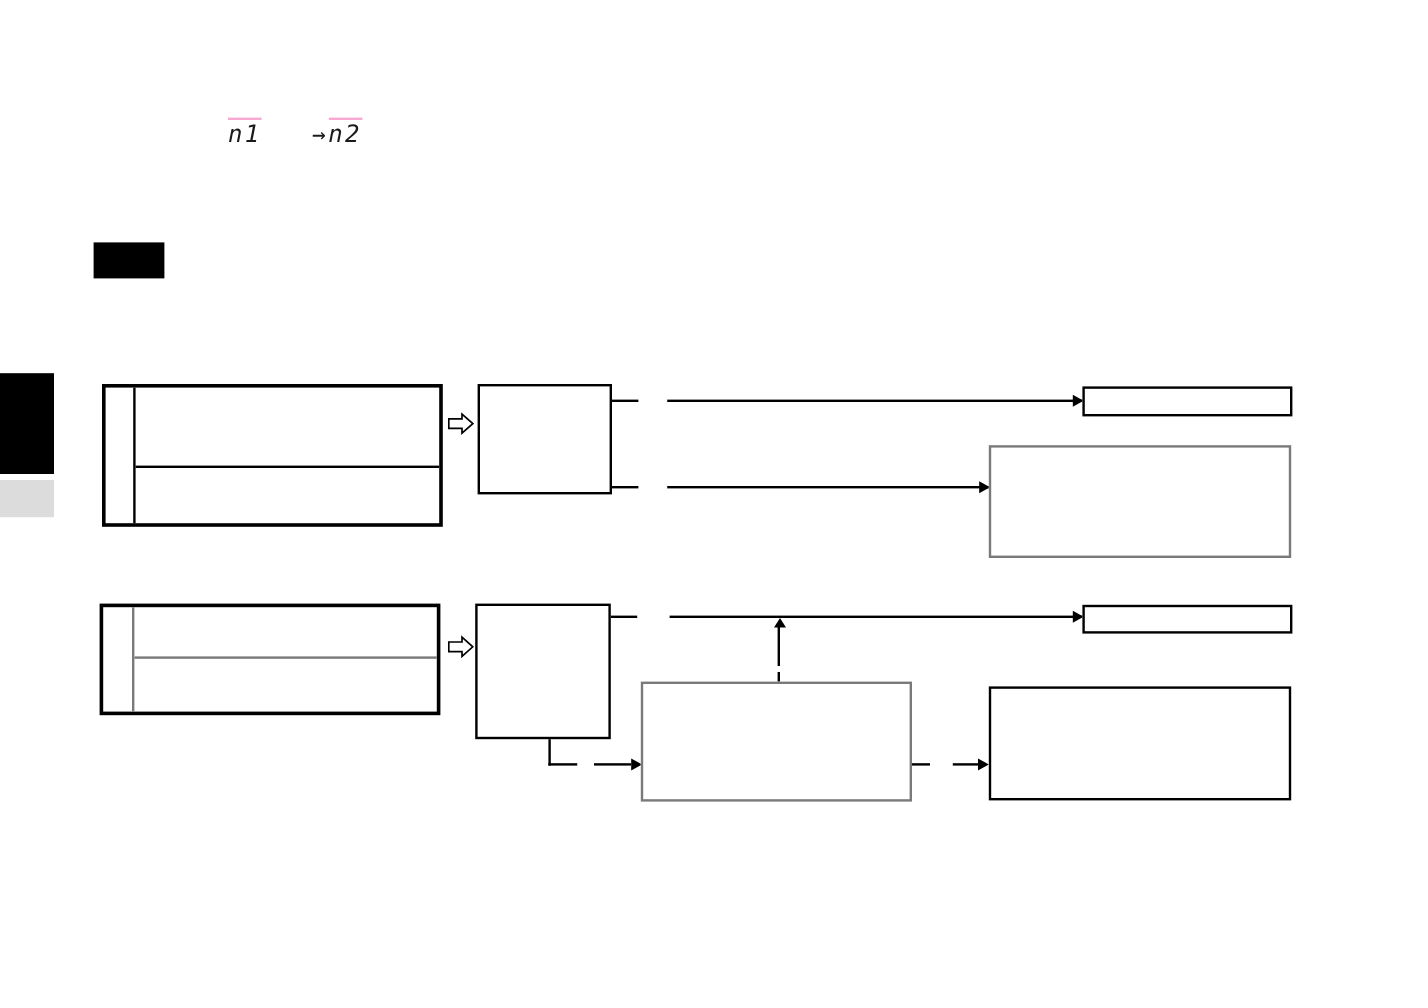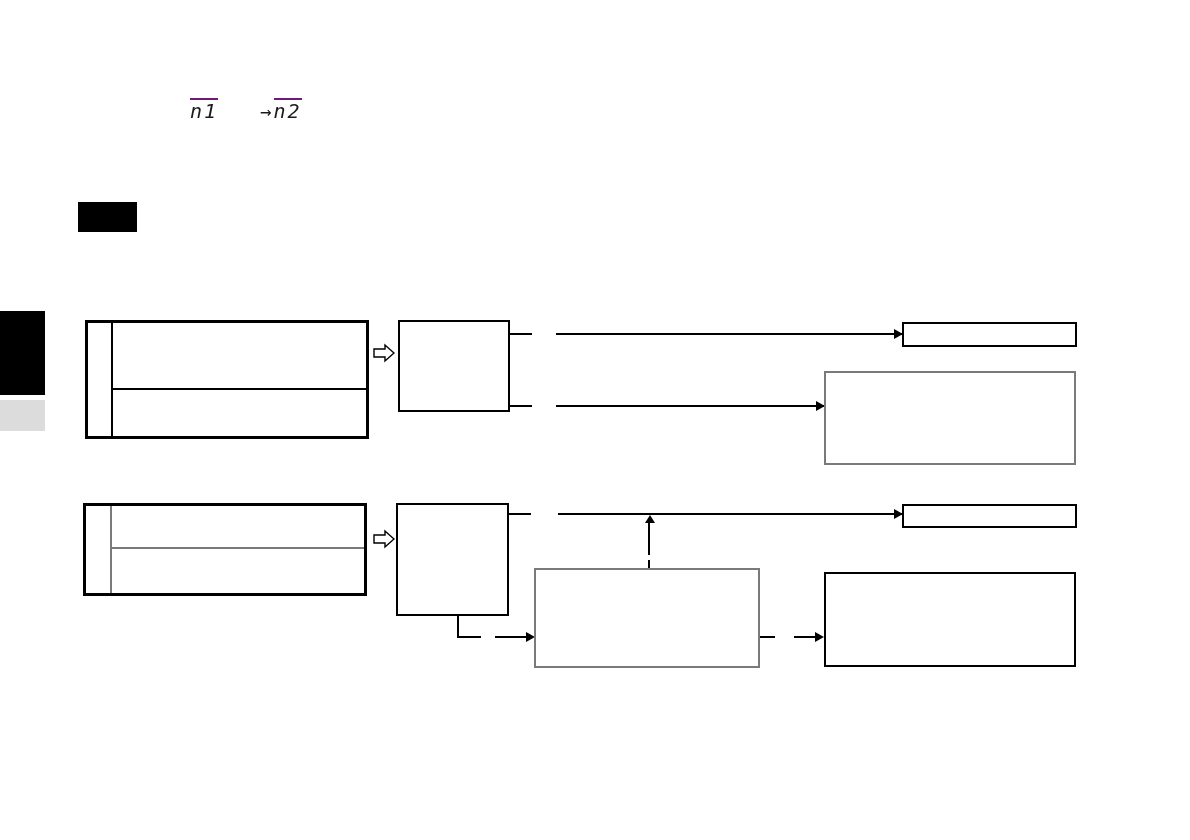--- a/index.html
+++ b/index.html
@@ -26,21 +26,21 @@
     font-family: "DejaVu Sans Mono", monospace;
     font-size: 20px;
     font-style: italic;
     color: #1a1a1a;
     letter-spacing: 2px;
     white-space: pre;
     line-height: 1;
   }
   .formula .ov {
     display: inline-block;
-    border-top: 2px solid #701a75;
+    border-top: 2px solid #f9a8d4;
     padding-top: 1px;
   }
   .formula .gap { display: inline-block; width: 42px; }
   .formula .arrow { font-style: normal; font-size: 19px; }
 
   
   .redact-black {
     position: absolute;
     background: #000000;
   }

